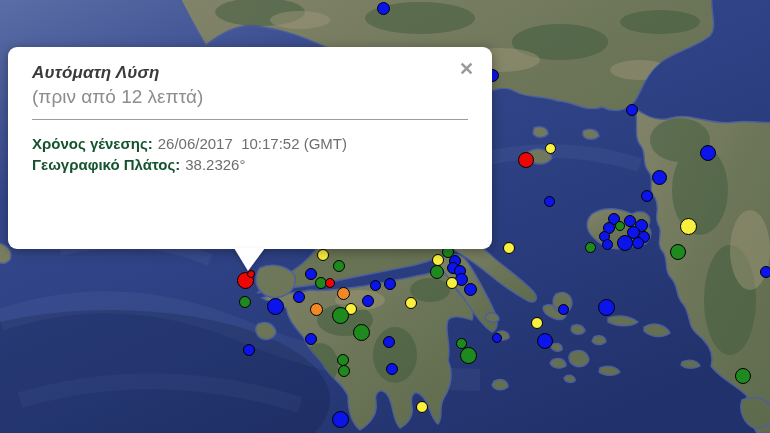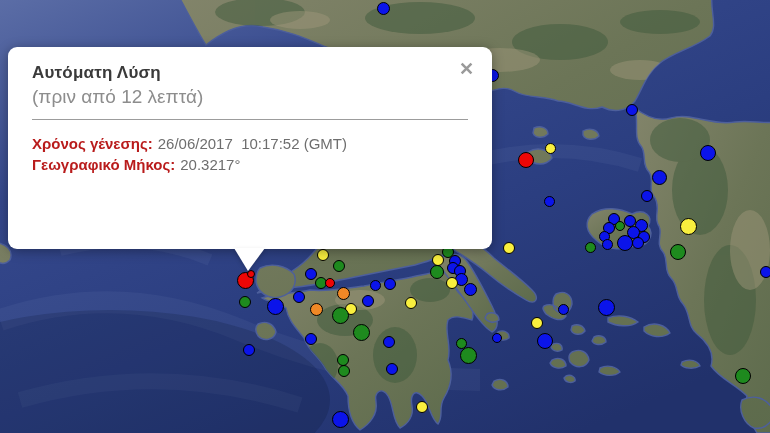--- a/index.html
+++ b/index.html
@@ -21,27 +21,27 @@
     padding:14px 24px 12px 24px;
     box-shadow:0 2px 12px rgba(0,0,0,0.35);
   }
   .popup-tail{
     position:absolute;left:234px;top:248px;width:0;height:0;z-index:10;
     border-left:14px solid transparent;border-right:17px solid transparent;
     border-top:23px solid #ffffff;
     filter:drop-shadow(0 2px 2px rgba(0,0,0,0.2));
   }
   .popup-title{
-    font-size:17px;font-weight:bold;color:#3a3a3a;
+    font-size:17px;font-weight:bold;font-style:italic;color:#3a3a3a;
     margin:2px 0 3px 0;letter-spacing:.2px;
   }
   .popup-sub{font-size:19px;color:#8d8d8d;margin:0 0 2px 0;}
   .popup hr{border:none;border-top:1px solid #9c9c9c;margin:11px 0 13px 0;}
   .row{font-size:15px;line-height:21px;color:#6e6e6e;white-space:nowrap;}
-  .row .lbl{font-weight:bold;color:#b91c1c;margin-right:5px;}
+  .row .lbl{font-weight:bold;color:#14532d;margin-right:5px;}
   .close-btn{
     position:absolute;top:11px;right:16px;font-size:18px;line-height:18px;
     color:#9a9a9a;cursor:pointer;font-weight:bold;padding:2px;
   }
 </style>
 </head>
 <body>
 
 <div class="stage">
 
@@ -195,18 +195,18 @@
 
   <div class="popup">
     <div class="close-btn">✕</div>
     <div class="popup-title">Αυτόματη Λύση</div>
     <div class="popup-sub">(πριν από 12 λεπτά)</div>
     <hr>
     <div class="row">
       <span class="lbl">Χρόνος γένεσης:</span><span class="val">26/06/2017&nbsp; 10:17:52 (GMT)</span>
     </div>
     <div class="row">
-      <span class="lbl">Γεωγραφικό Μήκος:</span><span class="val">20.3217°</span>
+      <span class="lbl">Γεωγραφικό Πλάτος:</span><span class="val">38.2326°</span>
     </div>
   </div>
   <div class="popup-tail"></div>
 
 </div>
 
 </body></html>

